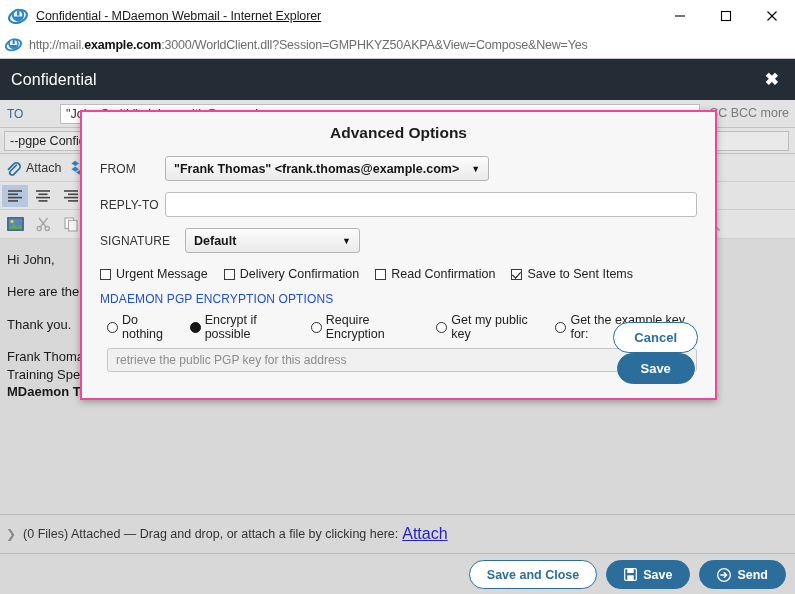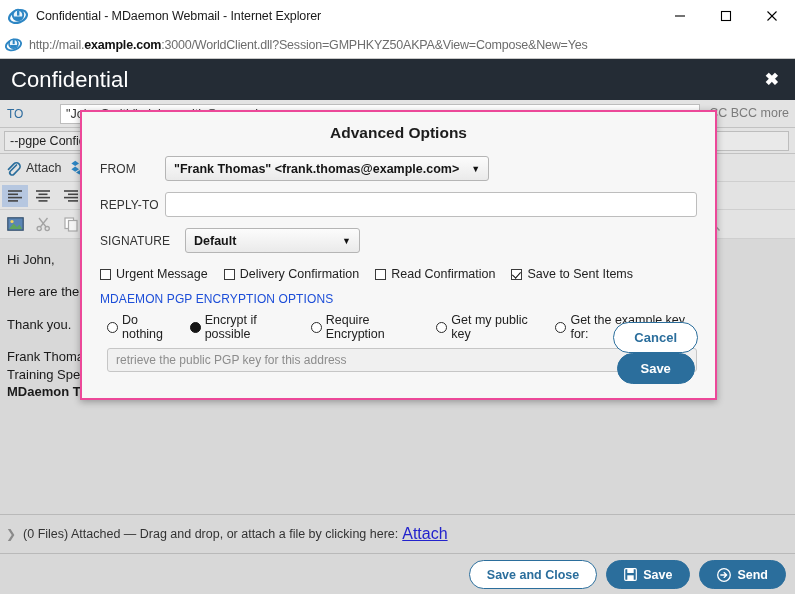--- a/index.html
+++ b/index.html
@@ -17,21 +17,21 @@
     width: 795px;
     height: 594px;
     background: #ffffff;
   }
 
   
   .titlebar {
     position: absolute; left: 0; top: 0;
     width: 795px; height: 31px;
     background: #ffffff;
-    display: flex; align-items: center;
+    display: flex; align-items: center; text-decoration: underline;
   }
   .ie-logo {
     width: 20px; height: 20px;
     margin-left: 8px; margin-right: 8px;
     position: relative; flex: none;
   }
   .ie-logo svg { display: block; }
   .title-text {
     font-size: 12.5px;
     color: #1a1a1a;
@@ -79,21 +79,21 @@
 
   
   .compose-header {
     position: absolute; left: 0; top: 0;
     width: 795px; height: 41px;
     background: #242c35;
     display: flex; align-items: center;
   }
   .compose-title {
     color: #ffffff;
-    font-size: 22px;
+    font-size: 16px;
     margin-left: 11px;
     letter-spacing: 0.1px;
   }
   .compose-close {
     margin-left: auto; margin-right: 16px;
     color: #ffffff; font-size: 17px; font-weight: bold;
     line-height: 1;
   }
 
   

